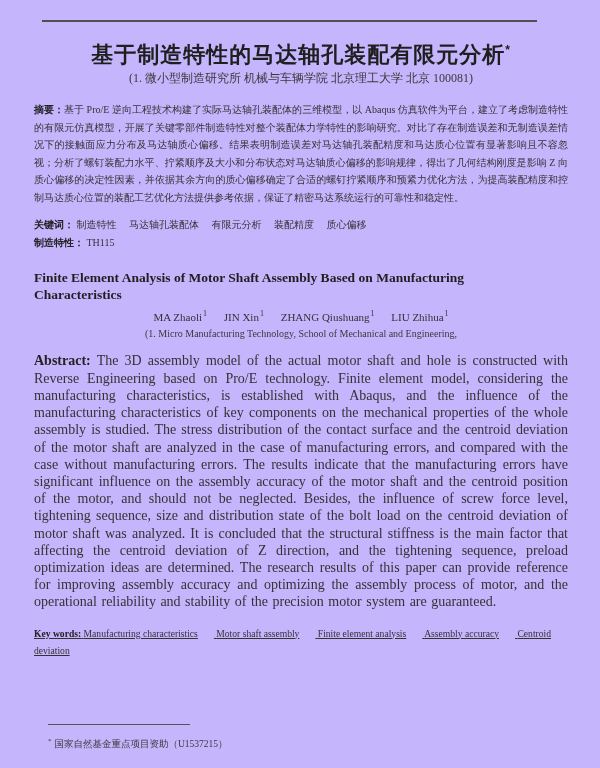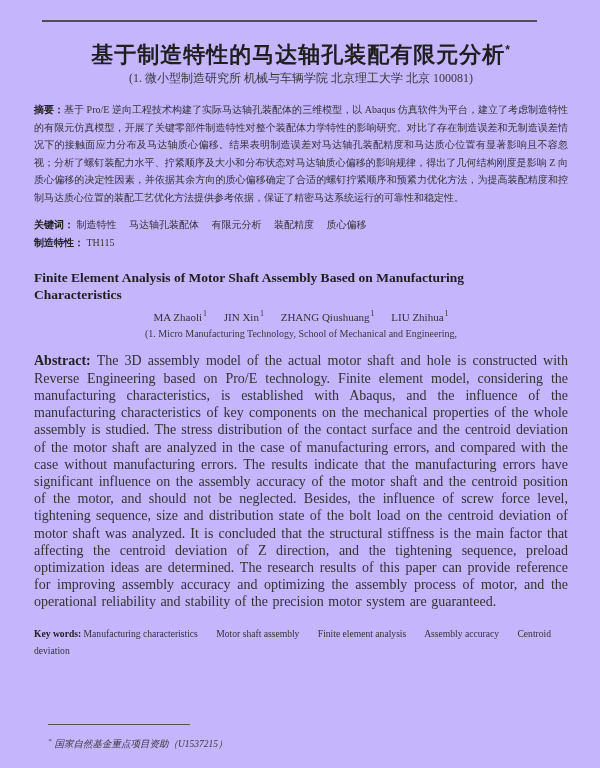--- a/index.html
+++ b/index.html
@@ -69,32 +69,32 @@
   }
   .en-aff{font-size:10px;line-height:13.5px;}
   .abstract-en{
     margin-top:12px;
     font-size:14px;line-height:17.2px;
     text-align:justify;
     color:#333;
     word-spacing:1px;
   }
   .kw-row-en{
-    font-size:9.6px;line-height:17.2px;color:#333;
+    font-size:9.6px;line-height:17.2px;color:#333;text-decoration:underline;
   }
   .kw-row-en .kw{margin-right:16px;}
   .footnote{
     position:absolute;left:48px;top:724px;width:400px;
   }
   .footnote-rule{
     width:142px;height:1px;background:#555;
   }
   .footnote-text{
     margin-top:10px;
-    font-size:9.5px;line-height:12px;color:#3a3a3a;font-style:italic;
+    font-size:9.5px;line-height:12px;color:#3a3a3a;
   }
   .footnote-text sup{font-size:7px;margin-right:3px;}
 </style>
 </head>
 <body>
 
 <div class="page">
 
   <div class="top-rule"></div>
 

